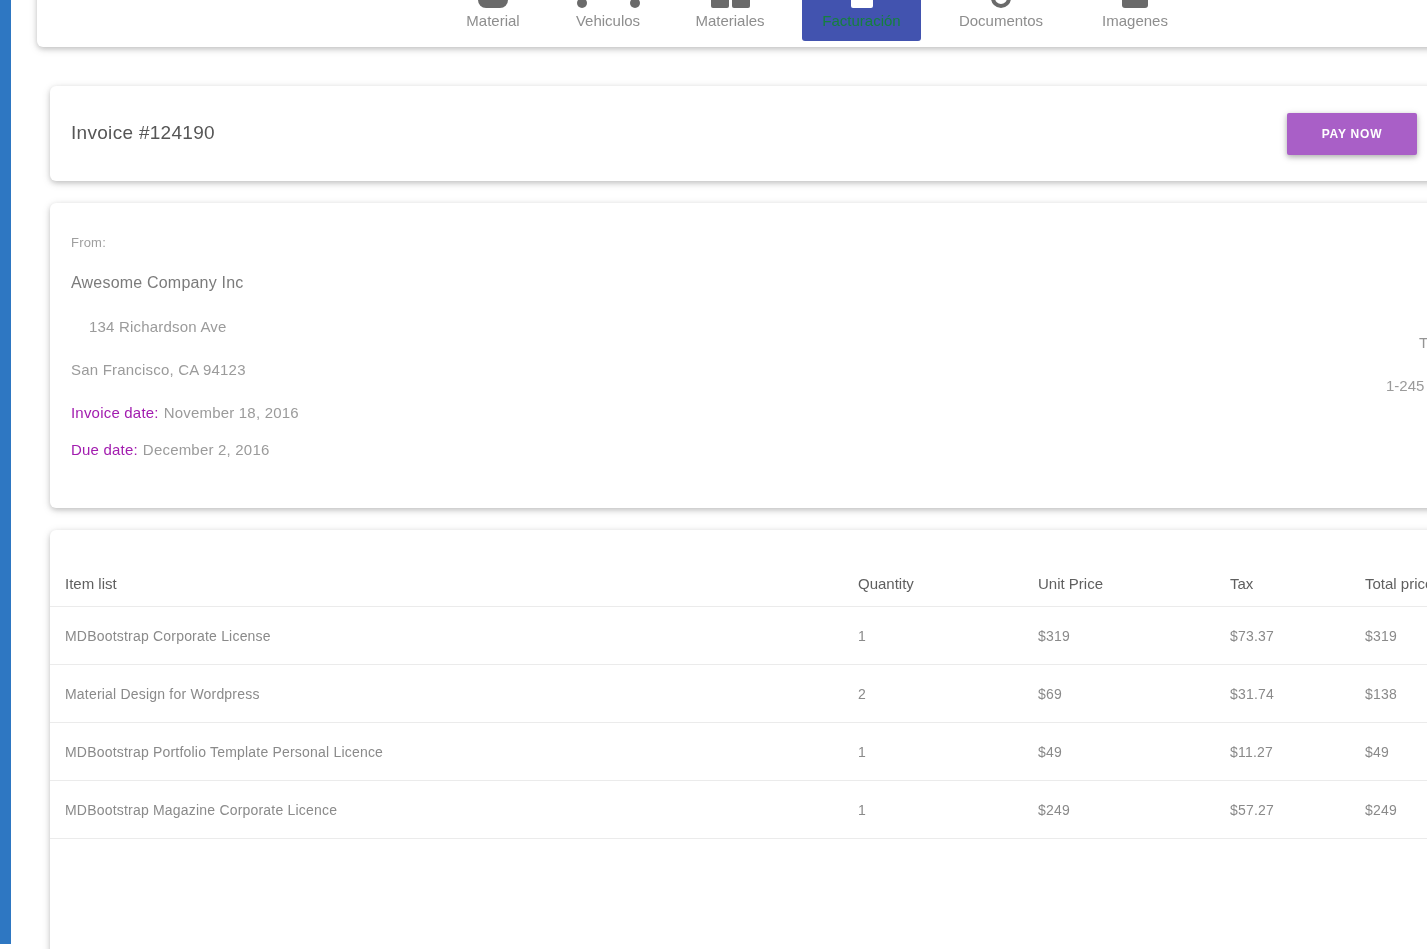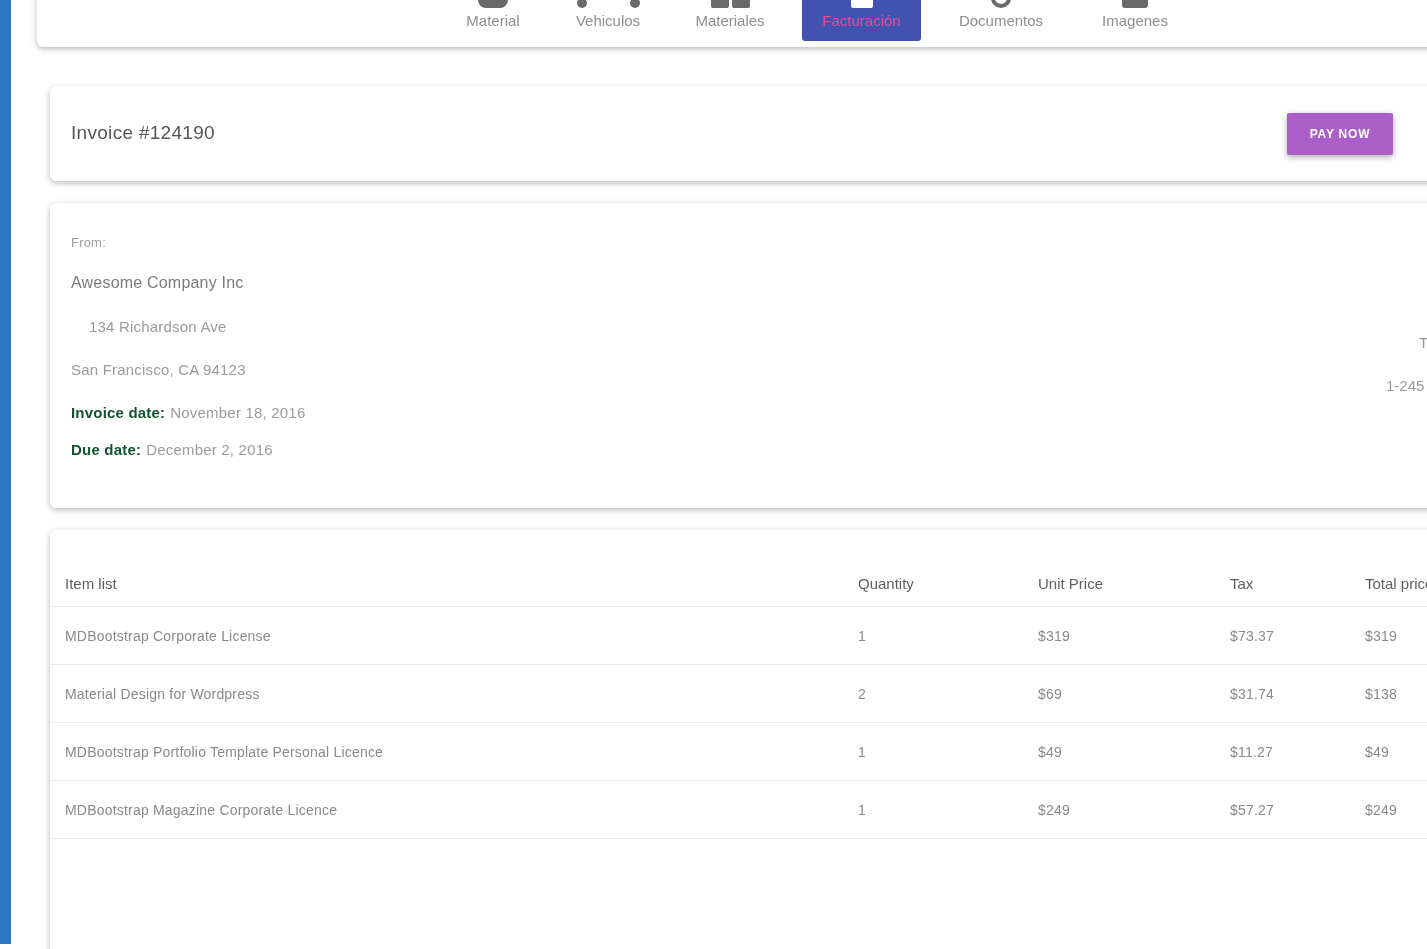--- a/index.html
+++ b/index.html
@@ -11,54 +11,54 @@
   .card { position:absolute; background:#fff; border-radius:6px;
     box-shadow:0 2px 5px rgba(0,0,0,0.16), 0 2px 10px rgba(0,0,0,0.12); }
 
   
   .tabs-card { left:37px; top:-42px; width:1560px; height:89px; }
   .tab { position:absolute; top:0; height:100%; cursor:pointer; }
   .tab-bg { position:absolute; left:0; right:0; top:0; height:83px;
     background:#4253af; border-radius:3px; }
   .tab-label { position:absolute; top:55px; left:0; right:0; text-align:center;
     font-size:15px; line-height:16px; color:#8e8e8e; }
-  .tab.active .tab-label { color:#ec4899; }
+  .tab.active .tab-label { color:#15803d; }
   .tab-iconbox { position:absolute; top:30px; left:0; right:0; height:20px;
     display:flex; align-items:flex-end; justify-content:center; gap:3px; }
   .ic { background:#6a6a6a; }
   .ic-user { width:30px; height:26px; border-radius:8px; }
   .ic-dot { width:10px; height:10px; border-radius:50%; }
   .ic-dot + .ic-dot { margin-left:40px; }
   .ic-box { width:18px; height:20px; border-radius:2px; }
   .ic-bill { width:22px; height:12px; border-radius:2px; background:#fff; }
   .ic-ring { width:20px; height:20px; background:transparent;
     border:4px solid #6a6a6a; border-radius:50%; }
   .ic-img { width:26px; height:18px; border-radius:3px; }
 
   
   .title-card { left:50px; top:86px; width:1390px; height:95px; }
   .invoice-title { position:absolute; left:21px; top:36px; font-size:19px;
     color:#565656; letter-spacing:.3px; }
-  .pay-btn { position:absolute; left:1237px; top:27px; width:106px; height:42px;
+  .pay-btn { position:absolute; left:1237px; top:27px; width:130px; height:42px;
     background:#a95fc7; color:#fff; border:none; border-radius:2px;
     font-family:"Liberation Sans", sans-serif; font-size:12px; font-weight:bold;
     letter-spacing:.8px; cursor:pointer;
     box-shadow:0 2px 5px rgba(0,0,0,0.22), 0 2px 8px rgba(0,0,0,0.14); }
 
   
   .from-card { left:50px; top:203px; width:1390px; height:305px; }
   .from-card .line { position:absolute; left:21px; font-size:15px; line-height:20px;
     color:#9b9b9b; letter-spacing:.2px; }
   .from-label { top:30px; font-size:13px !important; color:#9f9f9f !important; }
   .company   { top:70px; font-size:16px !important; color:#7b7b7b !important; }
   .addr1 { top:114px;margin-left:18px; }
   .addr2 { top:157px; }
   .dateline-1 { top:200px; }
   .dateline-2 { top:225px;margin-top:12px; }
-  .bold-label { font-weight:bold; color:#14532d; }
+  .bold-label { font-weight:normal; color:#a21caf; }
   .date-val { margin-left:5px; }
   .to-frag { position:absolute; font-size:15px; line-height:20px; color:#949494; }
   .to-frag-1 { left:1369px; top:130px; }
   .to-frag-2 { left:1336px; top:173px; color:#9b9b9b; }
 
   
   .items-card { left:50px; top:530px; width:1390px; height:500px; }
   .grid-row { display:grid; grid-template-columns:808px 180px 192px 135px 1fr;
     border-bottom:1px solid #ebebeb; }
   .thead { height:77px; align-items:end; padding-bottom:14px;

